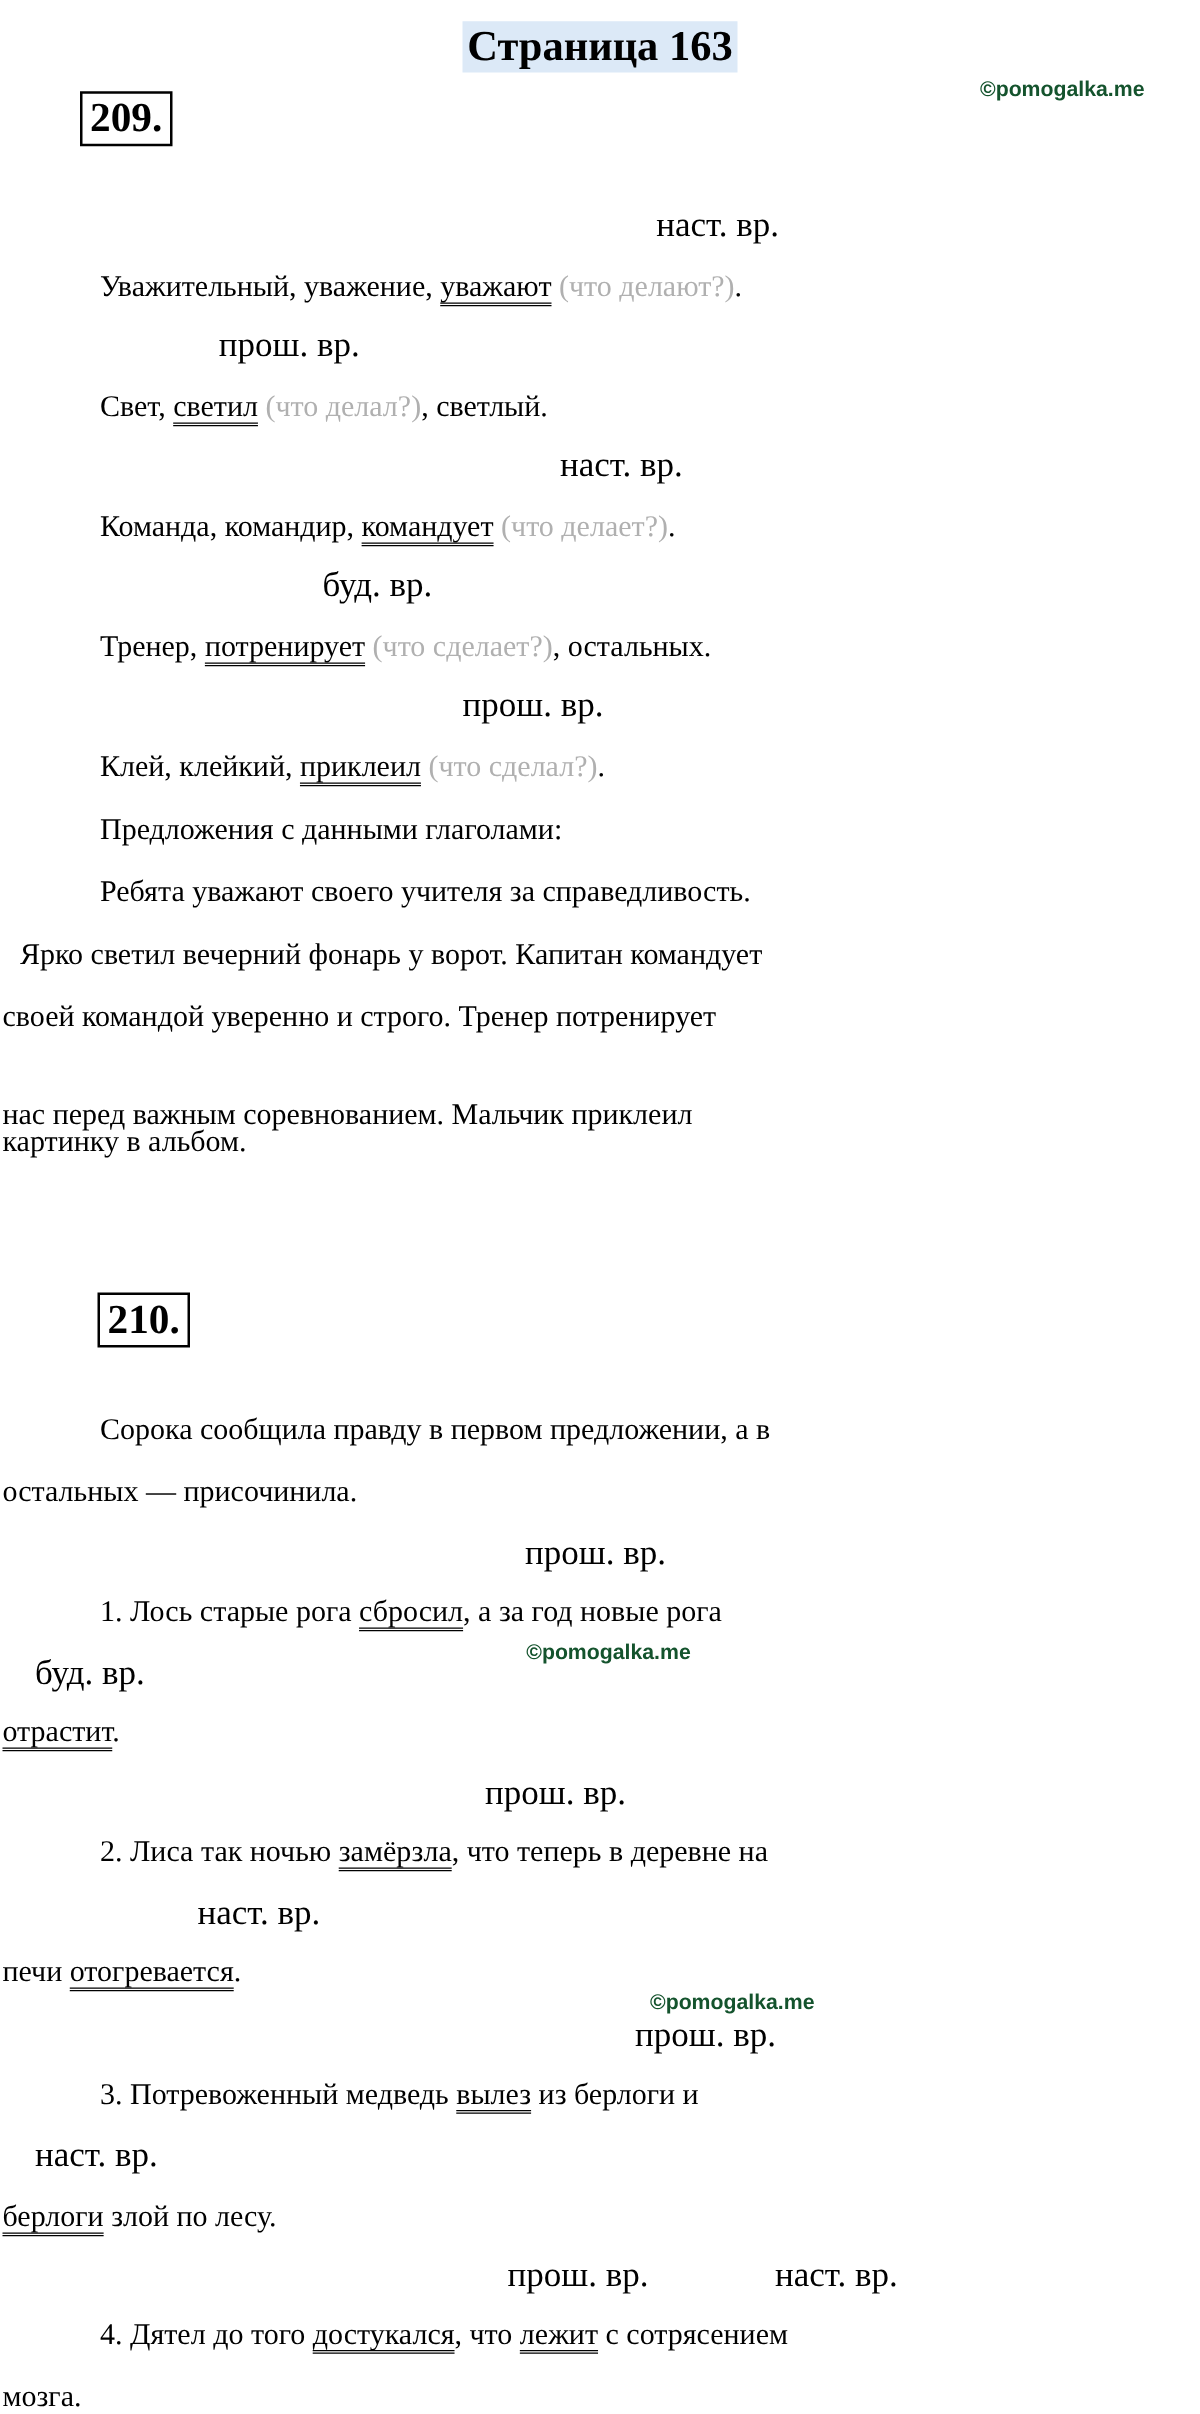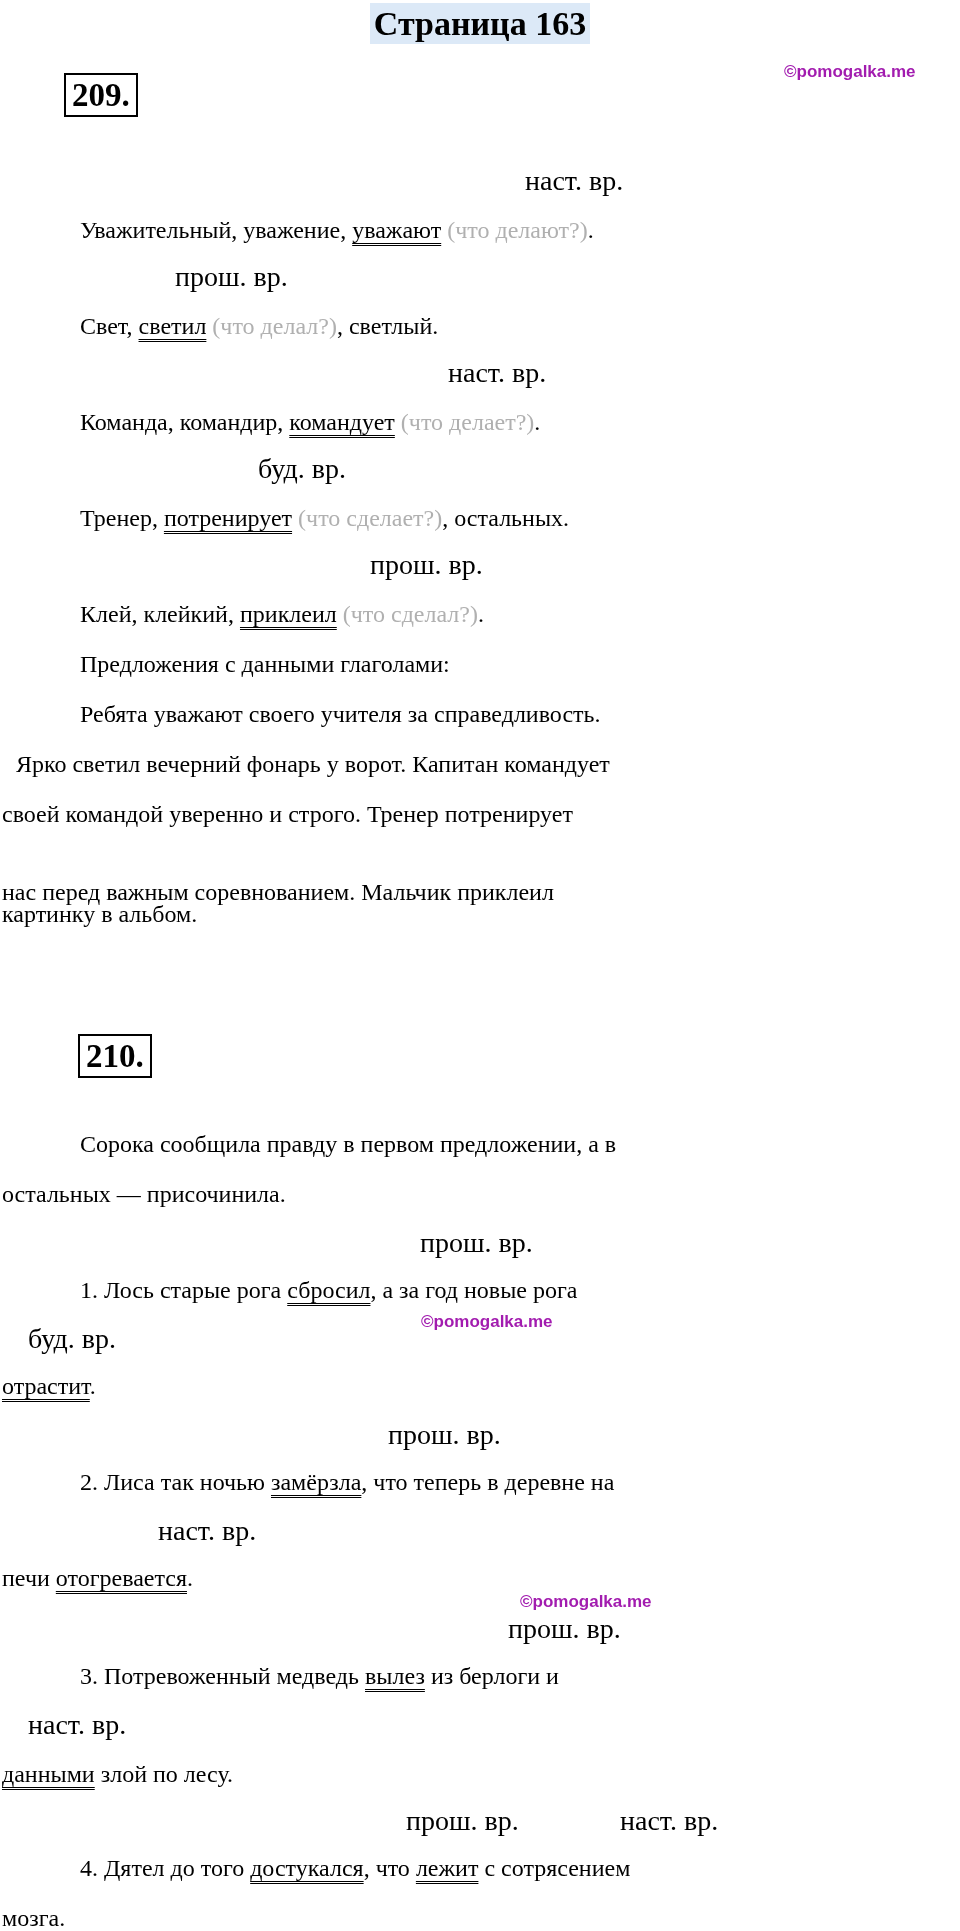--- a/index.html
+++ b/index.html
@@ -1,22 +1,22 @@
 <!DOCTYPE html>
 <html><head>
 <meta charset="utf-8">
 <style>
   html, body { margin:0; padding:0; background:#ffffff; }
   body { width:960px; height:1931px; position:relative; overflow:hidden;
          font-family:"Liberation Serif", "DejaVu Serif", serif; color:#000; }
   .abs { position:absolute; white-space:nowrap; }
-  .title { left:0; width:960px; top:2px; text-align:center; }
+  .title { left:0; width:960px; top:16px; text-align:center; }
   .title span { background:#dce9f7; font-weight:bold; font-size:34px; padding:2px 4px; line-height:44px; }
   .numbox { border:2px solid #000; font-weight:bold; font-size:33px; line-height:40px; padding:0 6px; height:40px;margin-top:16px; }
-  .wm { font-family:"Liberation Sans", "DejaVu Sans", sans-serif; font-weight:bold; font-size:17px; color:#a21caf; }
+  .wm { font-family:"Liberation Sans", "DejaVu Sans", sans-serif; font-weight:bold; font-size:17px; color:#14532d; }
   .line { font-size:24px; line-height:40px; }
   .tense { font-size:28px; line-height:30px; }
   .u { text-decoration:underline double; text-decoration-thickness:1px; text-underline-offset:5px; }
   .q { color:#b0b0b0; }
 </style>
 </head>
 <body>
 
 <div class="abs title"><span>Страница 163</span></div>
 <div class="abs numbox" style="left:64px;top:57px;">209.</div>
@@ -56,18 +56,18 @@
 
 <div class="abs tense" style="left:388px;top:1420px;">прош. вр.</div>
 <div class="abs line" style="left:80px;top:1462px;"><span>2. Лиса так ночью </span><span class="u">замёрзла</span><span>, что теперь в деревне на</span></div>
 <div class="abs tense" style="left:158px;top:1516px;">наст. вр.</div>
 <div class="abs line" style="left:2px;top:1558px;"><span>печи </span><span class="u">отогревается</span><span>.</span></div>
 
 <div class="abs wm" style="left:520px;top:1592px;">©pomogalka.me</div>
 <div class="abs tense" style="left:508px;top:1614px;">прош. вр.</div>
 <div class="abs line" style="left:80px;top:1656px;"><span>3. Потревоженный медведь </span><span class="u">вылез</span><span> из берлоги и</span></div>
 <div class="abs tense" style="left:28px;top:1710px;">наст. вр.</div>
-<div class="abs line" style="left:2px;top:1754px;"><span></span><span class="u">данными</span><span> злой по лесу.</span></div>
+<div class="abs line" style="left:2px;top:1754px;"><span></span><span class="u">берлоги</span><span> злой по лесу.</span></div>
 
 <div class="abs tense" style="left:406px;top:1806px;">прош. вр.</div>
 <div class="abs tense" style="left:620px;top:1806px;">наст. вр.</div>
 <div class="abs line" style="left:80px;top:1848px;"><span>4. Дятел до того </span><span class="u">достукался</span><span>, что </span><span class="u">лежит</span><span> с сотрясением</span></div>
 <div class="abs line" style="left:2px;top:1898px;">мозга.</div>
 
 </body></html>

